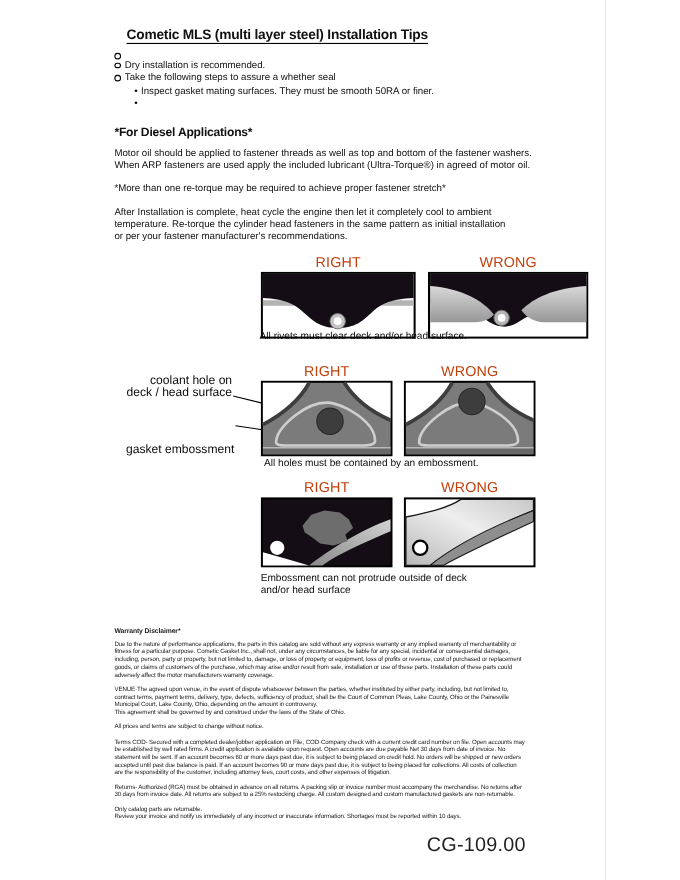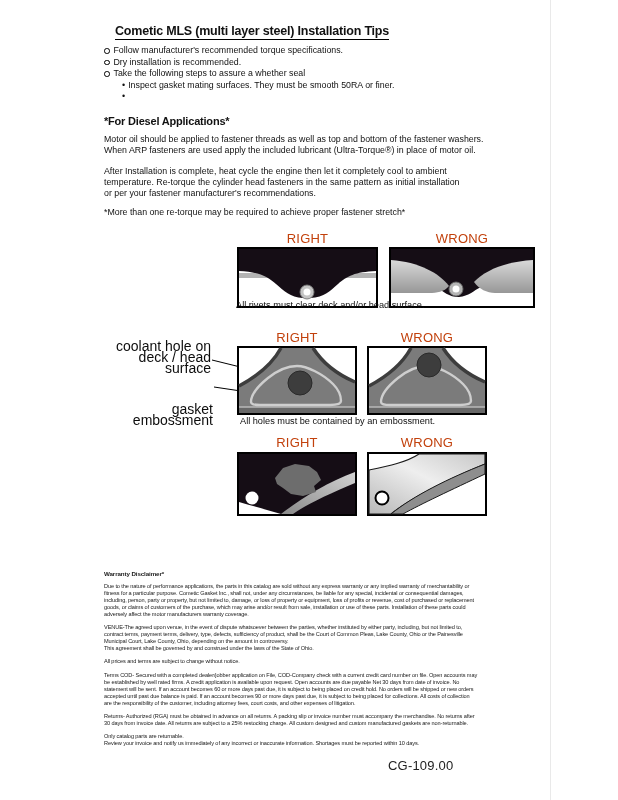--- a/index.html
+++ b/index.html
@@ -18,40 +18,39 @@
   .b-circ{width:3.5px;height:3.5px;border:1px solid #000;border-radius:50%;
     margin:3px 4px 0 0;flex-shrink:0;}
   .b-sub{padding-left:18px;}
   .b-dot{font-size:9px;margin:0 3px 0 0;line-height:11.6px;}
   .diesel{left:104px;top:116px;width:426px;font-size:8.8px;line-height:11px;}
   .diesel h2{font-size:11px;font-weight:bold;margin:0 0 7px 0;letter-spacing:-0.2px;}
   .para{white-space:pre-line;margin:0 0 10px 0;}
   .para.tight{margin-bottom:8px;}
   .dg-head{font-size:13px;letter-spacing:0.2px;text-align:center;color:#c2410c;}
   .dg-cap{font-size:9.2px;line-height:11px;white-space:pre-line;color:#0d0d0d;}
-  .dg-label{font-size:14px;line-height:11px;text-align:right;white-space:pre-line;color:#0d0d0d;}
+  .dg-label{font-size:11px;line-height:11px;text-align:right;white-space:pre-line;color:#0d0d0d;}
   .disclaimer{left:104px;top:570px;width:414px;font-size:5.6px;line-height:7.05px;
     letter-spacing:-0.1px;color:#1a1a1a;}
   .disclaimer h3{font-size:6.2px;margin:0 0 6px 0;font-weight:bold;}
   .fp{white-space:pre-line;margin:0 0 6px 0;}
   .fp.no-gap{margin-bottom:0;}
-  .page-number{left:388px;top:758px;font-size:13px;color:#222;letter-spacing:0.2px;}
+  .page-number{left:388px;top:758px;font-size:18px;color:#222;letter-spacing:0.2px;}
   svg{display:block;}
 </style>
 </head>
 <body>
 
 <div class="page">
 
   <div class="abs title">Cometic MLS (multi layer steel) Installation Tips</div>
 
   <div class="abs bullets">
     <div class="b-row">
       <span class="b-circ"></span>
-      <span>Follow manufacturer's recommended torque specifications.</span>
     </div>
     <div class="b-row">
       <span class="b-circ"></span>
       <span>Dry installation is recommended.</span>
     </div>
     <div class="b-row">
       <span class="b-circ"></span>
       <span>Take the following steps to assure a whether seal</span>
     </div>
     <div class="b-row b-sub">
@@ -59,25 +58,25 @@
       <span>Inspect gasket mating surfaces.  They must be smooth 50RA or finer.</span>
     </div>
     <div class="b-row b-sub">
       <span class="b-dot">•</span>
     </div>
   </div>
 
   <div class="abs diesel">
     <h2>*For Diesel Applications*</h2>
     <p class="para">Motor oil should be applied to fastener threads as well as top and bottom of the fastener washers.
-When ARP fasteners are used apply the included lubricant (Ultra-Torque®) in place of motor oil.</p>
+When ARP fasteners are used apply the included lubricant (Ultra-Torque®) in agreed of motor oil.</p>
+    <p class="para">*More than one re-torque may be required to achieve proper fastener stretch*</p>
     <p class="para tight">After Installation is complete, heat cycle the engine then let it completely cool to ambient
 temperature. Re-torque the cylinder head fasteners in the same pattern as initial installation
 or per your fastener manufacturer's recommendations.</p>
-    <p class="para">*More than one re-torque may be required to achieve proper fastener stretch*</p>
   </div>
 
   <div class="abs dg-head" style="left:237px;top:231px;width:141px;">RIGHT</div>
   <div class="abs dg-head" style="left:389px;top:231px;width:146px;">WRONG</div>
 
   <svg class="abs" style="left:237px;top:247px;" width="141" height="61" viewBox="0 0 141 61">
     <rect x="1" y="1" width="139" height="59" fill="#ffffff" stroke="#000" stroke-width="2"></rect>
     <path d="M2,26 L52,26 L42,31 L2,31 Z" fill="#b3b3b3"></path>
     <path d="M139,26 L89,26 L99,31 L139,31 Z" fill="#b3b3b3"></path>
     <path d="M2,2 H139 V24 C118,25 110,29 101,37 C93,44 88,50 73,51 L66,51 C53,50 47,44 39,37 C30,29 22,25 2,24 Z" fill="#150d15"></path>
@@ -164,20 +163,22 @@
           <stop offset="0.55" stop-color="#eeeeee"></stop>
           <stop offset="1" stop-color="#c8c8c8"></stop>
       </linearGradient>
     </defs>
     <rect x="1" y="1" width="118" height="62" fill="#ffffff" stroke="#000" stroke-width="2"></rect>
     <path d="M2,18 C22,14 40,10 52,2 L118,2 L118,12 C80,28 44,46 24,62 L2,62 Z" fill="url(#gBand)" stroke="#1a1a1a" stroke-width="1.2"></path>
     <path d="M118,12 L118,22 C84,38 54,52 36,62 L24,62 C46,44 82,26 118,12 Z" fill="#8e8e8e" stroke="#1a1a1a" stroke-width="1"></path>
     <circle cx="15" cy="46" r="6.5" fill="#ffffff" stroke="#000" stroke-width="2"></circle>
   </svg>
 
+  <div class="abs dg-cap" style="left:237px;top:520px;">Embossment can not protrude outside of deck
+and/or head surface</div>
 
   <div class="abs disclaimer">
     <h3>Warranty Disclaimer*</h3>
     <p class="fp">Due to the nature of performance applications, the parts in this catalog are sold without any express warranty or any implied warranty of merchantability or
 fitness for a particular purpose.  Cometic Gasket Inc., shall not, under any circumstances, be liable for any special, incidental or consequential damages,
 including, person, party or property, but not limited to, damage, or loss of property or equipment, loss of profits or revenue, cost of purchased or replacement
 goods, or claims of customers of the purchase, which may arise and/or result from sale, installation or use of these parts.  Installation of these parts could
 adversely affect the motor manufacturers warranty coverage.</p>
     <p class="fp no-gap">VENUE-The agreed upon venue, in the event of dispute whatsoever between the parties, whether instituted by either party, including, but not limited to,
 contract terms, payment terms, delivery, type, defects, sufficiency of product, shall be the Court of Common Pleas, Lake County, Ohio or the Painesville

